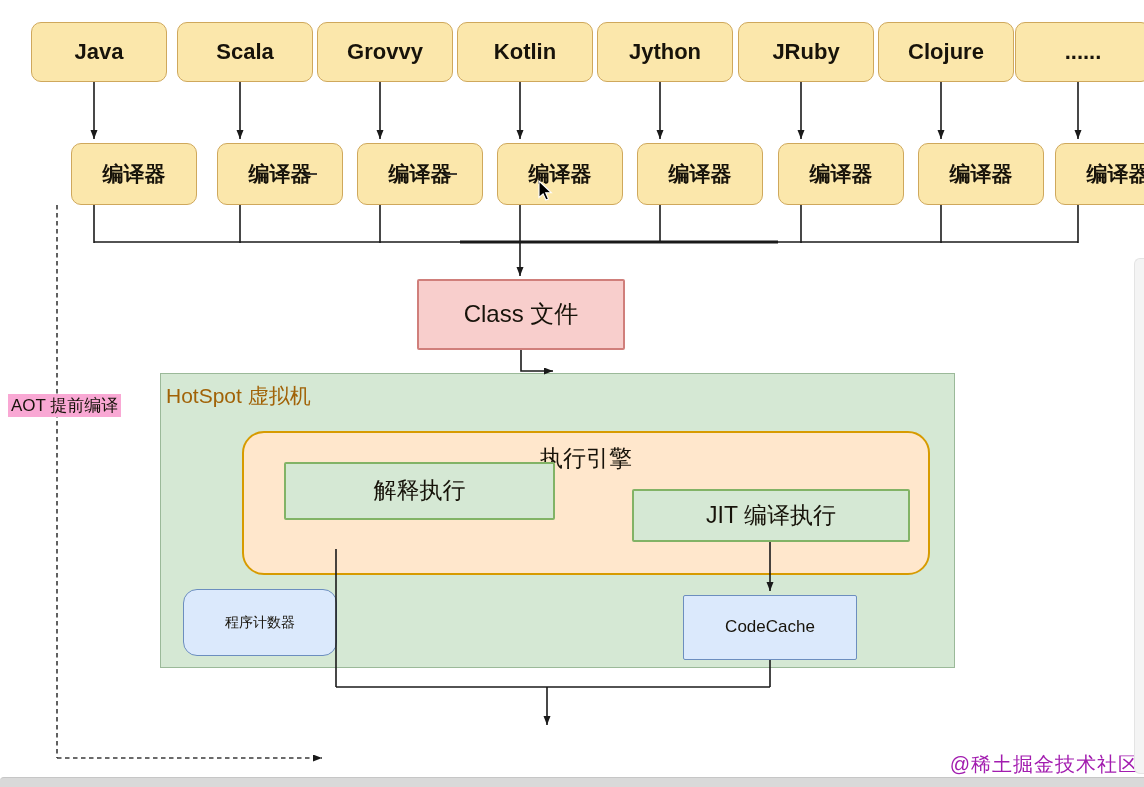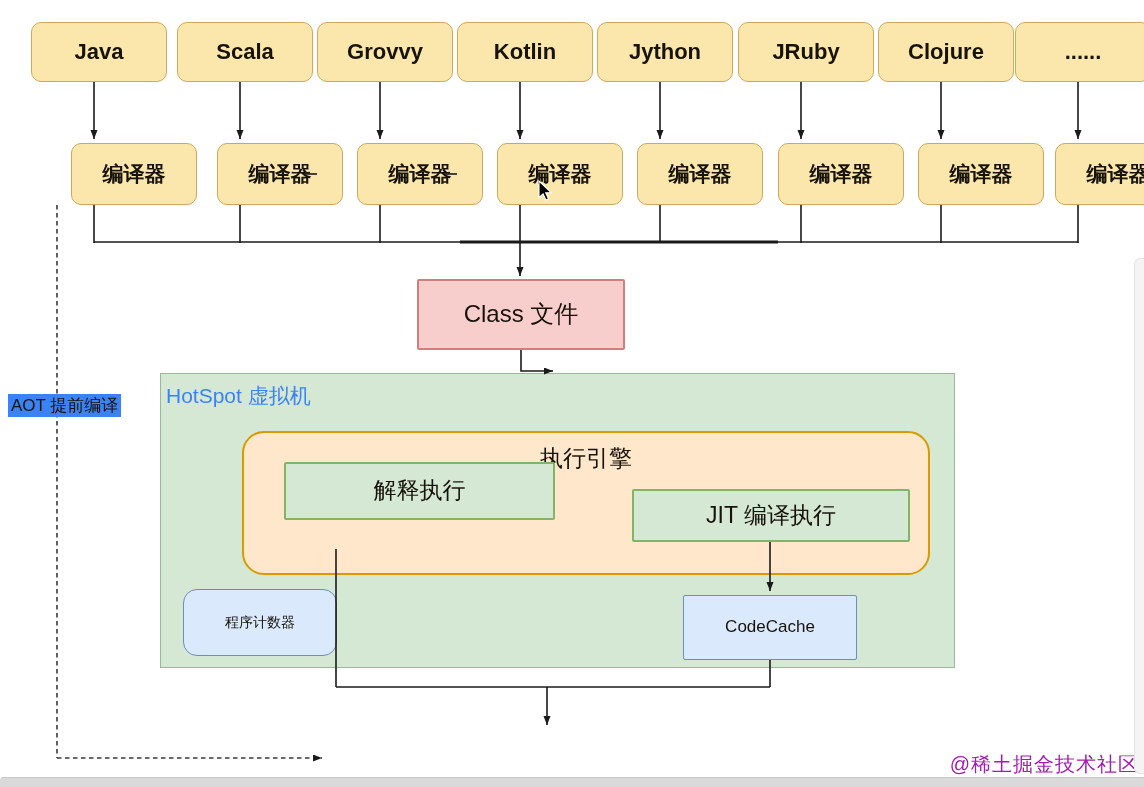--- a/index.html
+++ b/index.html
@@ -23,21 +23,21 @@
     left:417px; top:279px; width:208px; height:71px;
     background:#f8cecc; border:2px solid #d07f7b;
     font-size:24px; font-weight:500; border-radius:2px;
   }
   .hotspot {
     left:160px; top:373px; width:795px; height:295px;
     background:#d5e8d4; border:1.5px solid #9bb999; z-index:1;
   }
   .hotspot-title {
     position:absolute; left:166px; top:382px; font-size:21px; font-weight:500;
-    z-index:3; color:#3b82f6;
+    z-index:3; color:#a16207;
   }
   .engine {
     left:242px; top:431px; width:688px; height:144px;
     background:#ffe7cc; border:2px solid #d79b00; border-radius:22px; z-index:2;
   }
   .engine-title {
     position:absolute; left:242px; top:443px; width:688px; text-align:center;
     font-size:23px; font-weight:500; z-index:3;
   }
   .green-inner { background:#d5e8d4; border:2px solid #82b366; border-radius:2px;
@@ -49,21 +49,21 @@
   .pc        { left:183px; top:589px; width:154px; height:67px; border-radius:14px; font-size:14px; font-weight:400; }
   .codecache { left:683px; top:595px; width:174px; height:65px; border-radius:2px; font-size:17px; font-weight:400; }
 
   .native {
     left:330px; top:729px; width:397px; height:57px;
     background:#fcecb5; border:1.5px solid #cfa85c; border-radius:0;
     font-size:29px; font-weight:500; z-index:2;
   }
   .aot-label {
     position:absolute; left:8px; top:394px; font-size:17px; font-weight:500;
-    background:#3b82f6; padding:0 3px; z-index:6;
+    background:#f9a8d4; padding:0 3px; z-index:6;
   }
   .connectors { position:absolute; left:0; top:0; z-index:5; pointer-events:none; }
   .cursor { position:absolute; left:538px; top:180px; z-index:10; }
   .watermark {
     position:absolute; right:5px; top:751px; font-size:20px; color:#a21caf;
     z-index:4; letter-spacing:1px;
   }
   .vscroll {
     position:absolute; right:0; top:258px; width:9px; height:514px;
     background:#f4f4f4; border:1px solid #e4e4e4; border-right:none;

